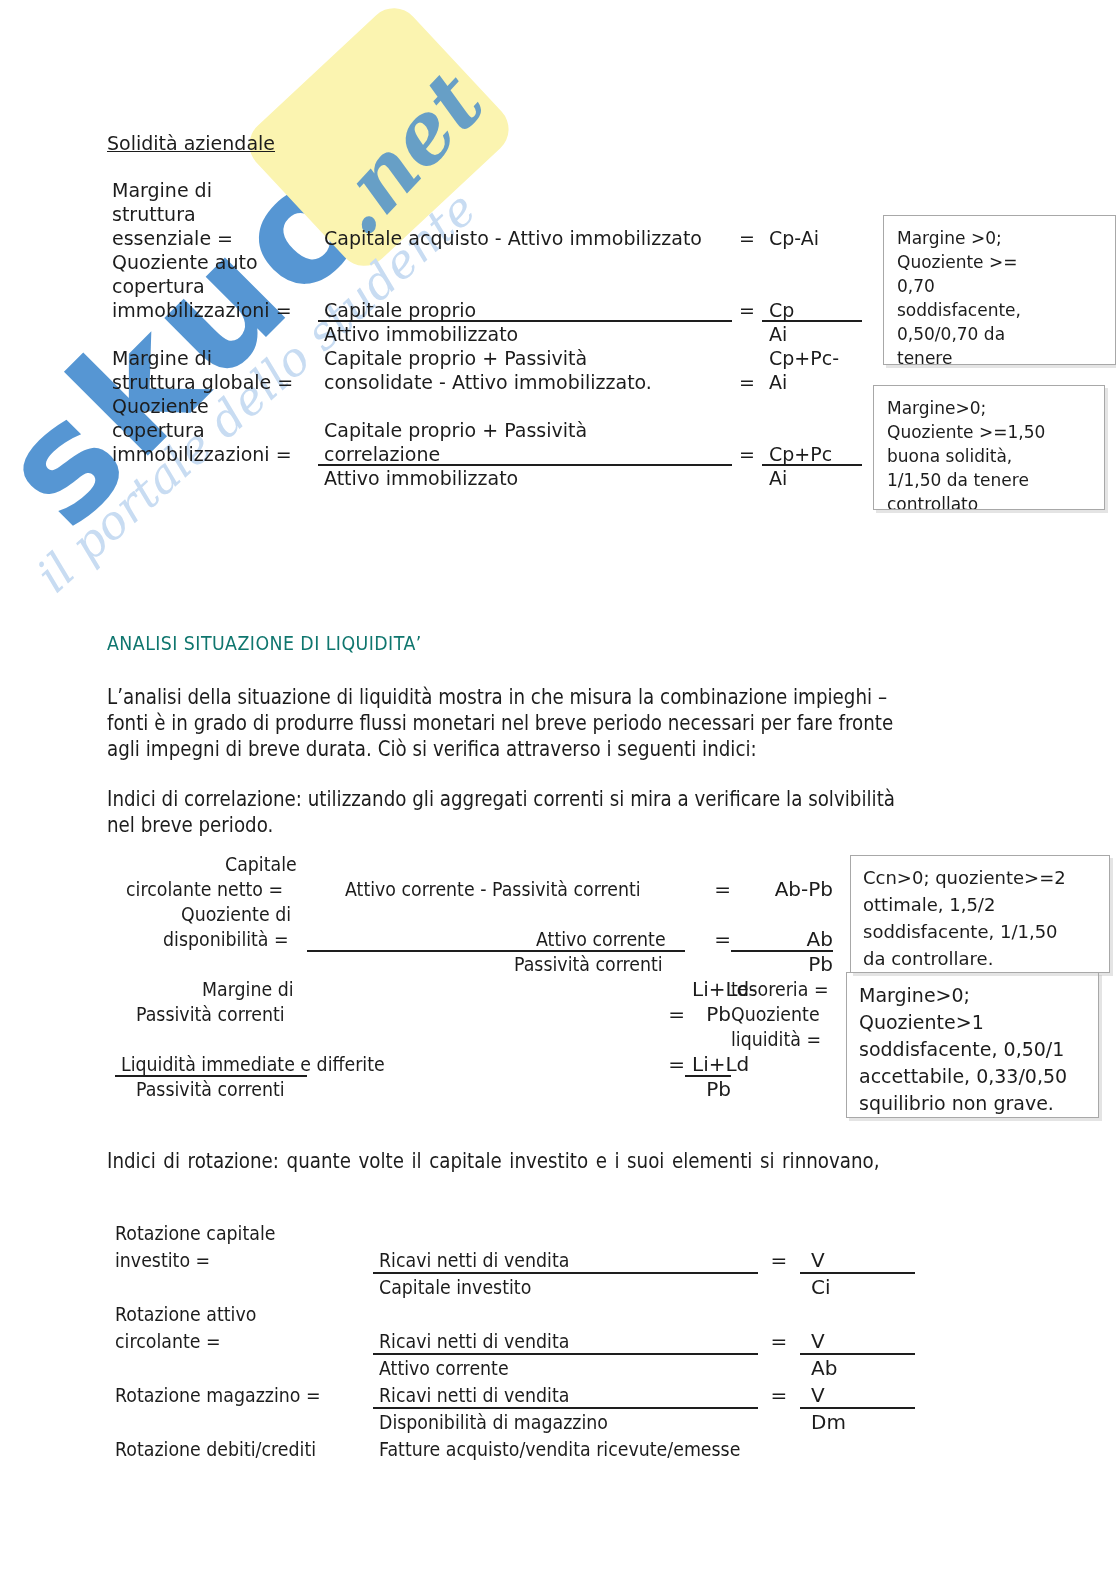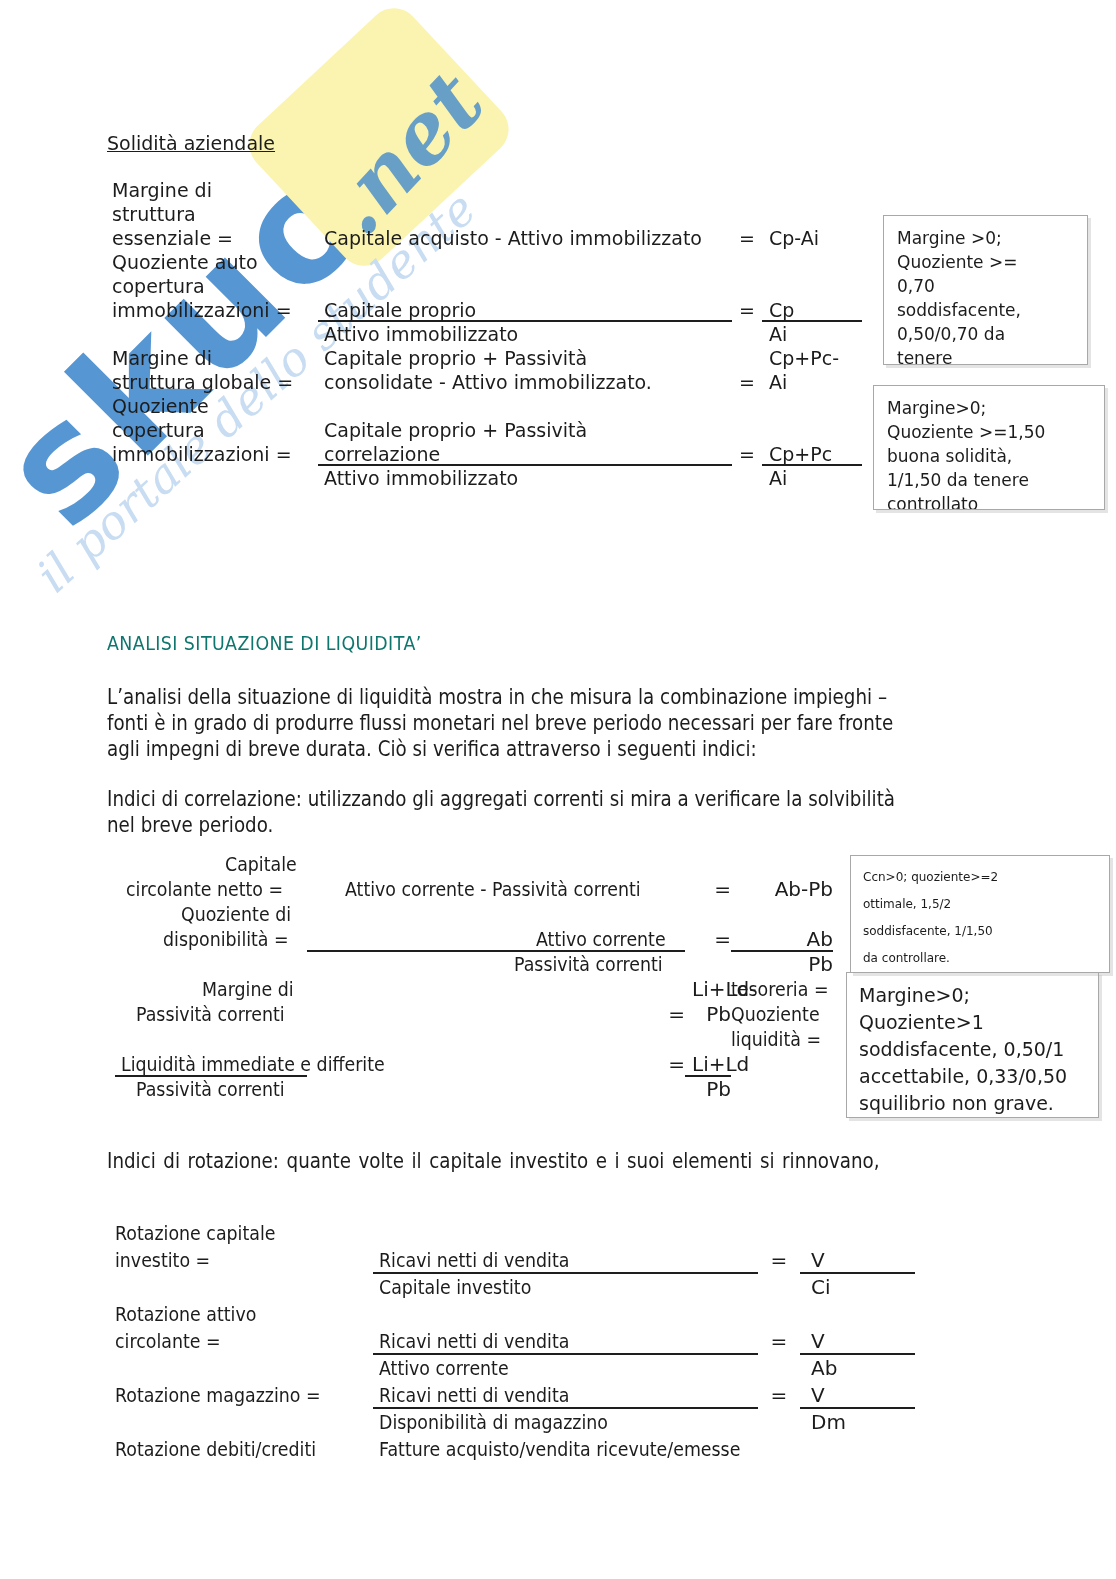--- a/index.html
+++ b/index.html
@@ -49,23 +49,23 @@
   .fc-f{padding-left:6px;}
   .fc-e{text-align:center;}
   .fc-r{padding-left:7px;}
   #t-rot .fc-r{padding-left:11px;}
   .u{border-bottom:2px solid #1e1e1e;}
   
   .note{
     position:absolute;border:1px solid #a8a8a8;box-shadow:3px 3px 0 rgba(185,185,185,.38);
     overflow:hidden;box-sizing:border-box;background:rgba(255,255,255,.0);z-index:6;
   }
-  #note1{left:883px;top:215px;width:205px;height:150px;font-size:17px;line-height:24px;padding:10px 6px 0 13px;}
+  #note1{left:883px;top:215px;width:233px;height:150px;font-size:17px;line-height:24px;padding:10px 6px 0 13px;}
   #note2{left:873px;top:385px;width:232px;height:125px;font-size:17px;line-height:24px;padding:10px 6px 0 13px;}
-  #note3{left:850px;top:855px;width:260px;height:118px;font-size:12px;line-height:27px;padding:8px 6px 0 12px;}
+  #note3{left:850px;top:855px;width:260px;height:118px;font-size:18px;line-height:27px;padding:8px 6px 0 12px;}
   #note4{left:846px;top:972px;width:253px;height:146px;font-size:19px;line-height:27px;padding:9px 6px 0 12px;}
 </style>
 </head>
 <body>
 
 <div class="page">
 
   <div class="wm">
     <div class="wm-brand">skuola</div>
     <div class="wm-yellow"></div>

